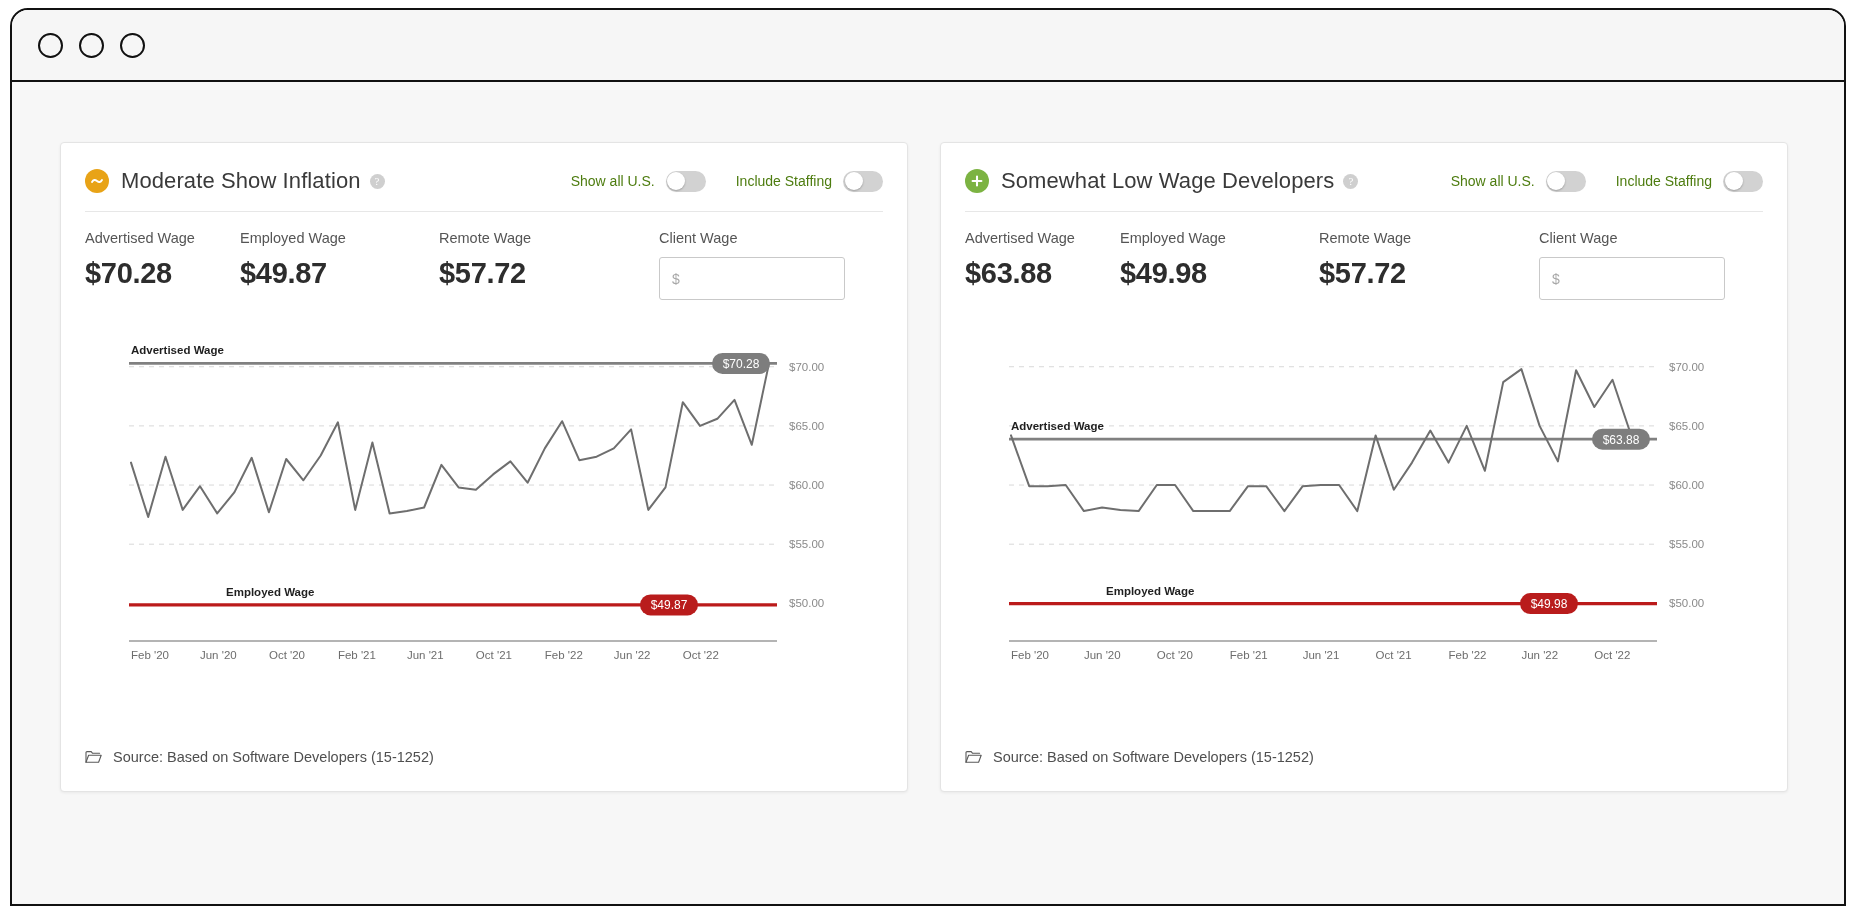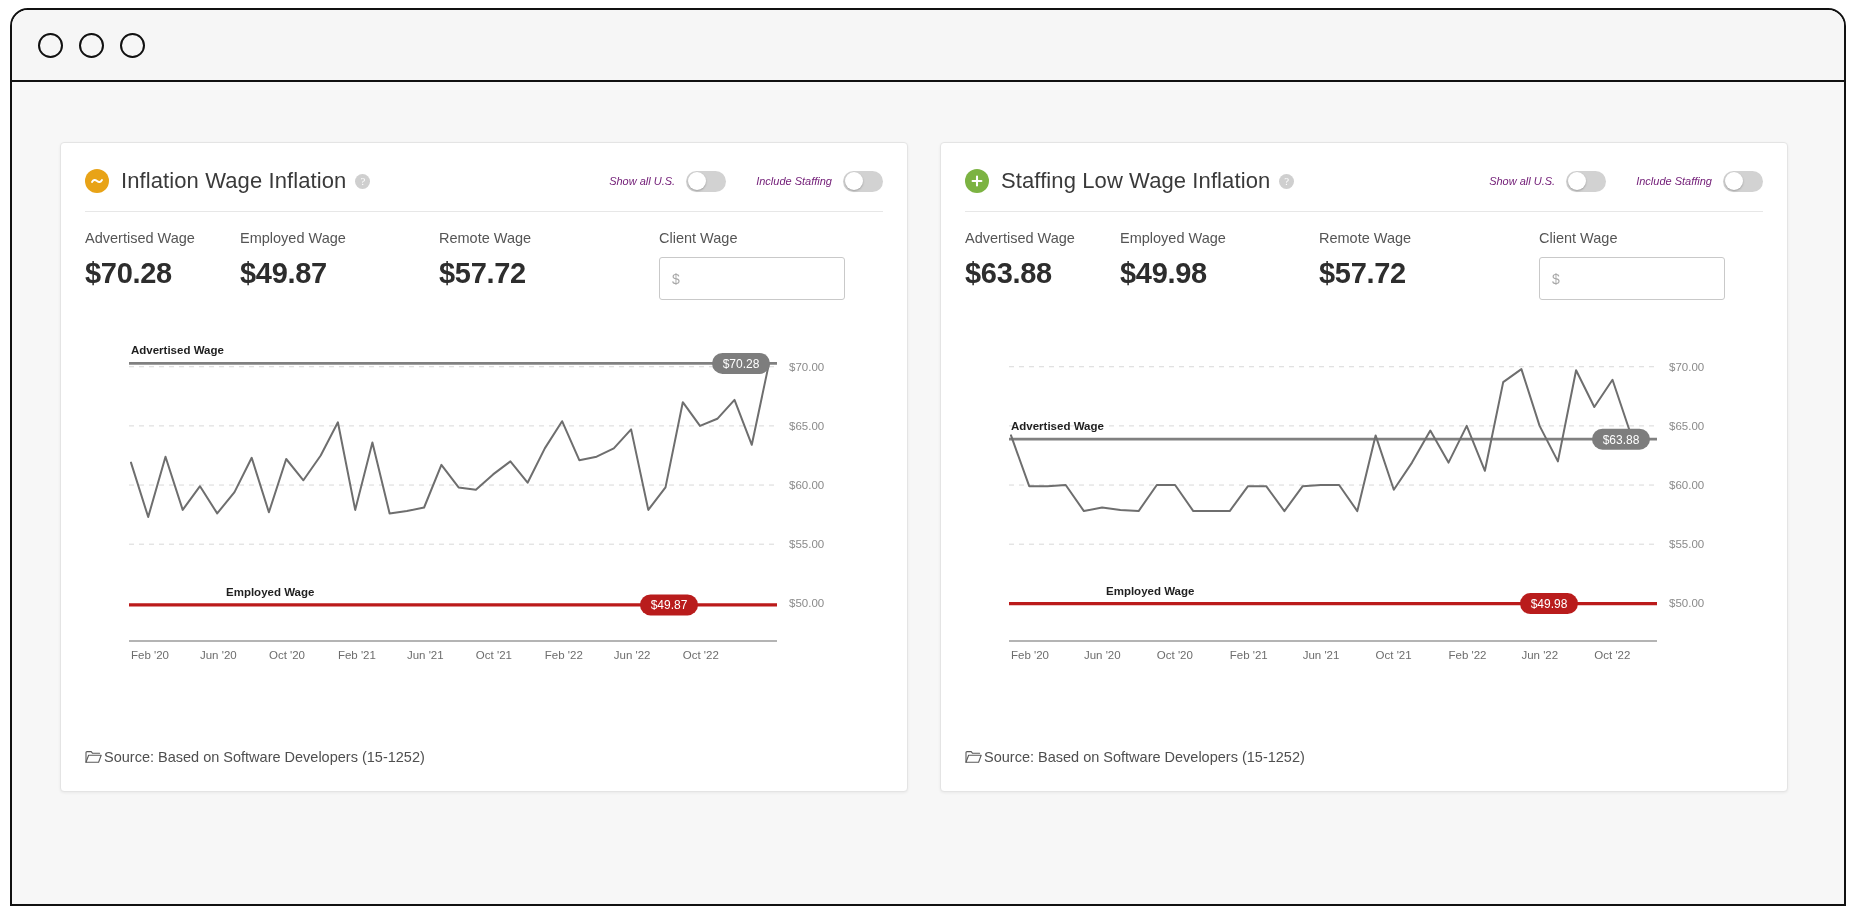--- a/index.html
+++ b/index.html
@@ -127,24 +127,23 @@
     display: flex;
     align-items: center;
     gap: 30px;
   }
   .toggle-group {
     display: flex;
     align-items: center;
     gap: 11px;
   }
   .toggle-label {
-    font-size: 11px;
-    color: #701a75;
+    font-size: 14px;
+    color: #4d7c0f;
     white-space: nowrap;
-    font-style: italic;
   }
   .switch {
     width: 40px;
     height: 21px;
     background: #d2d2d2;
     border-radius: 11px;
     position: relative;
     flex: 0 0 auto;
   }
   .switch .knob {
@@ -214,21 +213,21 @@
   }
   .chart-wrap svg { display: block; }
 
   
   .card-foot {
     position: absolute;
     left: 24px;
     bottom: 26px;
     display: flex;
     align-items: center;
-    gap: 2px;
+    gap: 11px;
     text-align: center;
   }
   .folder-icon { flex: 0 0 auto; display:block; }
   .source-text {
     font-size: 14.5px;
     color: #4f4f4f;
     white-space: nowrap;
   }
 </style>
 </head>
@@ -247,21 +246,21 @@
   <div class="page">
     <div class="cards">
 
       <div class="card">
         <div class="card-head">
           <div class="badge-icon amber">
             <svg width="16" height="16" viewBox="0 0 16 16" aria-hidden="true">
               <path d="M3 9 Q5 5.6 8 8 Q11 10.4 13 7" fill="none" stroke="#ffffff" stroke-width="1.9" stroke-linecap="round"></path>
             </svg>
           </div>
-          <div class="card-title">Inflation Wage Inflation</div>
+          <div class="card-title">Moderate Show Inflation</div>
           <div class="help-icon">?</div>
           <div class="head-controls">
             <div class="toggle-group">
               <span class="toggle-label">Show all U.S.</span>
               <div class="switch">
                   <div class="knob"></div>
                 </div>
             </div>
             <div class="toggle-group">
               <span class="toggle-label">Include Staffing</span>
@@ -334,21 +333,21 @@
         </div>
       </div>
 
       <div class="card">
         <div class="card-head">
           <div class="badge-icon green">
             <svg width="16" height="16" viewBox="0 0 16 16" aria-hidden="true">
               <path d="M8 3.6 V12.4 M3.6 8 H12.4" fill="none" stroke="#ffffff" stroke-width="2.1" stroke-linecap="round"></path>
             </svg>
           </div>
-          <div class="card-title">Staffing Low Wage Inflation</div>
+          <div class="card-title">Somewhat Low Wage Developers</div>
           <div class="help-icon">?</div>
           <div class="head-controls">
             <div class="toggle-group">
               <span class="toggle-label">Show all U.S.</span>
               <div class="switch">
                   <div class="knob"></div>
                 </div>
             </div>
             <div class="toggle-group">
               <span class="toggle-label">Include Staffing</span>

